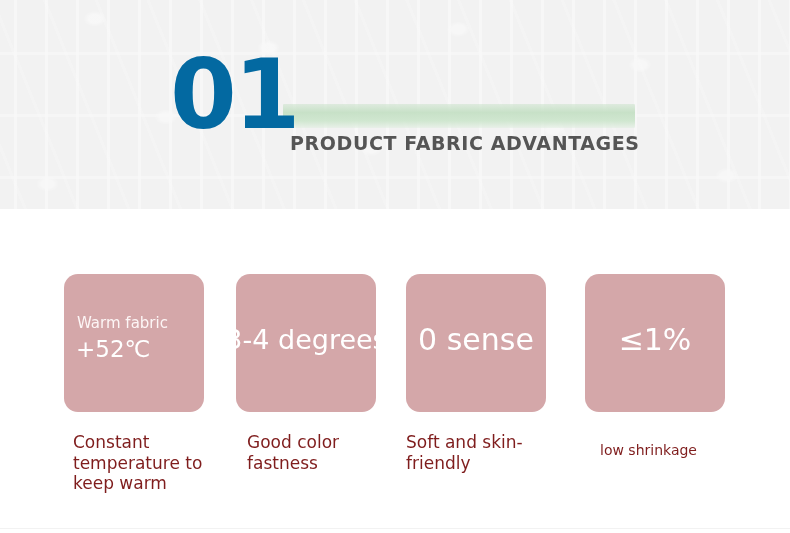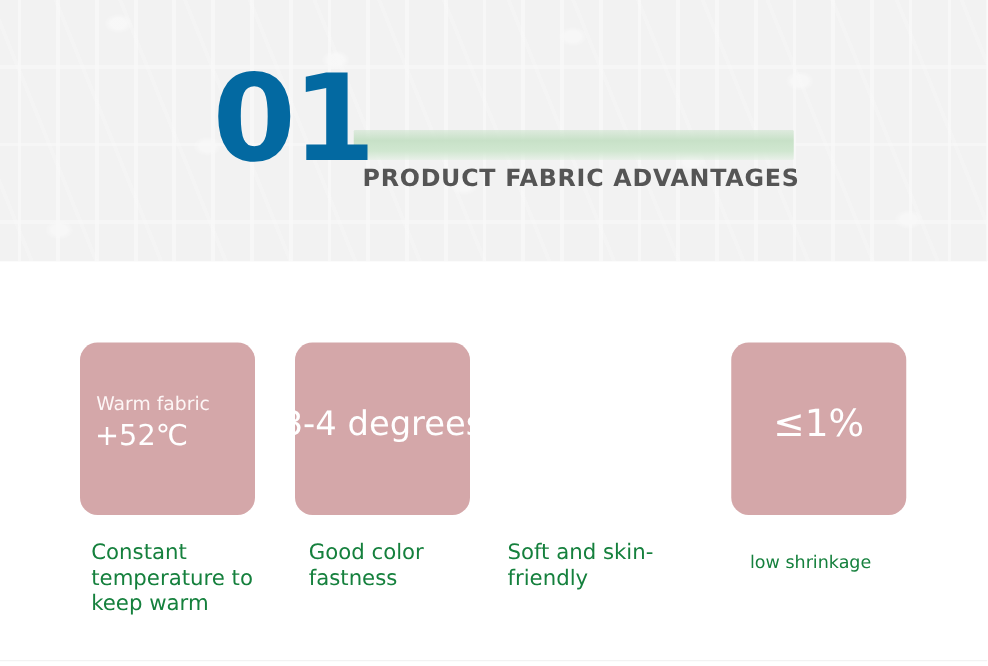--- a/index.html
+++ b/index.html
@@ -209,21 +209,21 @@
     left: 0;
     top: 432px;
     width: 790px;
     height: 70px;
   }
   .caption {
     position: absolute;
     top: 0;
     font-size: 17px;
     line-height: 1.22;
-    color: #15803d;
+    color: #7f1d1d;
   }
   .caption-1 { left: 73px; width: 140px; }
   .caption-2 { left: 247px; width: 140px; }
   .caption-3 { left: 406px; width: 145px; }
   .caption-4 {
     left: 600px;
     width: 150px;
     top: 10px;
     font-size: 14px;
   }
@@ -256,20 +256,23 @@
 
   <div class="card card-1">
     <div class="card-small-label">Warm fabric</div>
     <div class="card-big-value">+52℃</div>
   </div>
 
   <div class="card card-2">
     <div class="card-value-overflow">3-4 degrees</div>
   </div>
 
+  <div class="card card-3">
+    <div class="card-value-centered">0 sense</div>
+  </div>
 
   <div class="card card-4">
     <div class="card-value-centered">≤1%</div>
   </div>
 
 </div>
 
 <div class="captions-row">
   <div class="caption caption-1">Constant temperature to keep warm</div>
   <div class="caption caption-3">Soft and skin-friendly</div>

